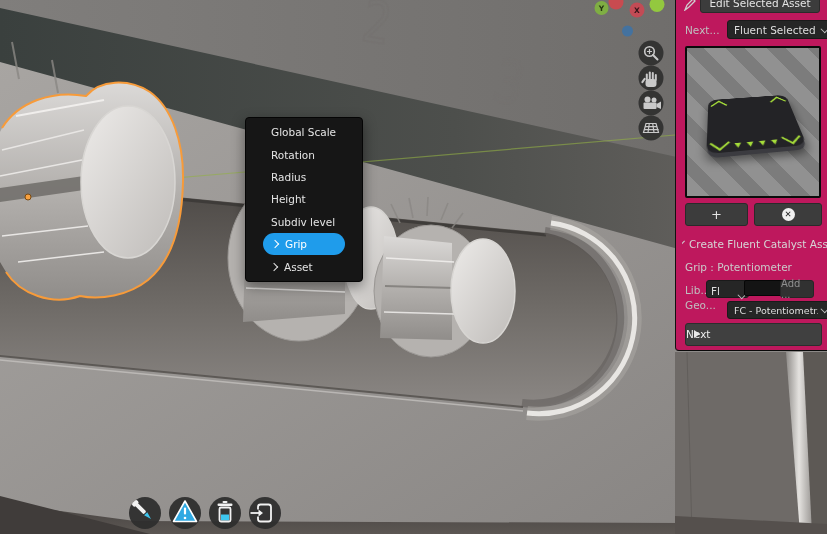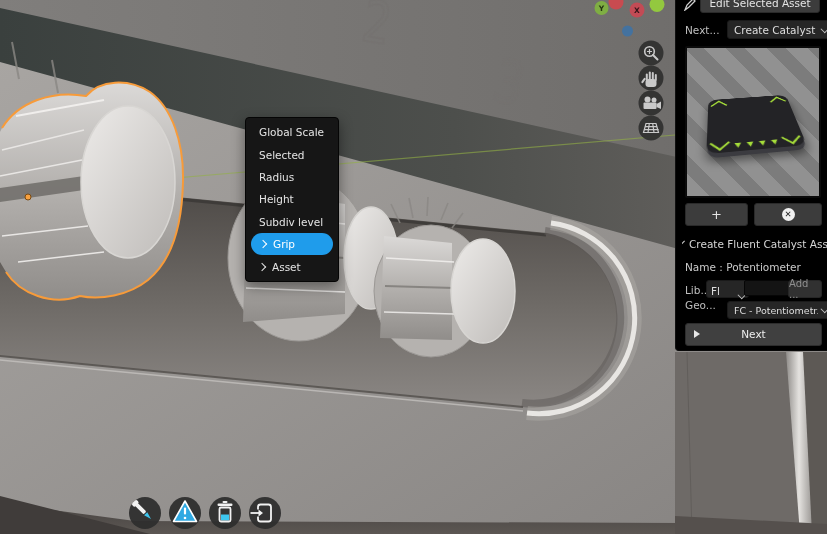--- a/index.html
+++ b/index.html
@@ -3,31 +3,31 @@
 <meta charset="utf-8">
 <style>
   html,body{margin:0;padding:0;background:#8d8a88;}
   #stage{position:relative;width:827px;height:534px;overflow:hidden;
          font-family:"DejaVu Sans","Liberation Sans",sans-serif;}
   #scene{position:absolute;left:0;top:0;}
 
   
   #context-menu{position:absolute;left:245px;top:117px;width:84px;
     background:#161616;border:1px solid #050505;border-radius:4px;
-    padding:3px 4px;box-shadow:0 5px 14px rgba(0,0,0,.45);z-index:30;}
+    padding:3px 16px;box-shadow:0 5px 14px rgba(0,0,0,.45);z-index:30;}
   .menu-item{height:22.4px;display:flex;align-items:center;
     padding:0 4px 0 9px;font-size:10.5px;color:#e4e4e4;white-space:nowrap;}
   .menu-item.hl{background:#1f9ceb;border-radius:11px;margin:0 1px;color:#ffffff;}
   .chev{display:inline-block;width:5px;height:5px;margin-right:7px;flex:0 0 auto;
     border-right:1.8px solid currentColor;border-top:1.8px solid currentColor;
     transform:rotate(45deg);}
 
   
   #sidebar{position:absolute;left:675px;top:0;width:152px;height:350px;
-    background:#000000;border-bottom:1px solid #090909;border-left:1px solid #111;
+    background:#be185d;border-bottom:1px solid #090909;border-left:1px solid #111;
     border-bottom-left-radius:4px;z-index:20;overflow:hidden;
     color:#c9c9c9;font-size:10.5px;}
   .abs{position:absolute;}
   .btn{background:#3c3c3c;border:1px solid #2a2a2a;border-radius:3px;
     color:#e4e4e4;display:flex;align-items:center;justify-content:center;}
   .drop{background:#262626;border:1px solid #1a1a1a;border-radius:3px;
     color:#dedede;display:flex;align-items:center;padding:0 6px;}
   .drop .lbl{flex:1;overflow:hidden;white-space:nowrap;}
   .caret{display:inline-block;width:4.5px;height:4.5px;flex:0 0 auto;
     border-right:1.5px solid #c6c6c6;border-bottom:1.5px solid #c6c6c6;
@@ -67,31 +67,31 @@
   #xcircle-btn .circ{width:13px;height:13px;border-radius:50%;background:#f0f0f0;
     color:#262626;font-size:8.5px;font-weight:bold;line-height:13px;text-align:center;}
 
   #create-header{left:6px;top:238px;width:150px;display:flex;align-items:center;
     color:#d6d6d6;white-space:nowrap;overflow:hidden;}
   #name-text{left:9px;top:261px;color:#cbcbcb;}
   #lib-label{left:9px;top:284px;}
   #lib-drop{left:30px;top:280px;width:33px;height:16px;padding:0 4px;align-items:flex-end;}
   #lib-input{left:68px;top:280px;width:38px;height:14px;background:#141414;
     border:1px solid #060606;border-radius:2px;color:#ddd;font-size:10px;padding:0 3px;}
-  #add-btn{left:112px;top:280px;width:32px;height:16px;background:#313131;
+  #add-btn{left:104px;top:280px;width:32px;height:16px;background:#313131;
     border-color:#262626;color:#8f8f8f;font-size:10px;}
   #geo-label{left:9px;top:299px;}
   #geo-drop{left:51px;top:301px;width:93px;height:16px;font-size:9.5px;}
   #next-btn{left:9px;top:323px;width:135px;height:21px;background:#404040;
     border:1px solid #2d2d2d;border-radius:3px;}
   #next-btn .play{position:absolute;left:8px;top:6px;width:0;height:0;
     border-left:6px solid #e8e8e8;border-top:4px solid transparent;
     border-bottom:4px solid transparent;}
   #next-btn .txt{position:absolute;left:0;right:0;top:0;bottom:0;
-    text-align:center;line-height:20px;color:#ededed;font-size:10.5px;}
+    text-align:left;line-height:20px;color:#ededed;font-size:10.5px;}
 </style>
 </head>
 <body>
 
 <div id="stage">
 
   <svg id="scene" width="827" height="534" viewBox="0 0 827 534">
     <defs>
       <linearGradient id="gFace" x1="0" y1="0" x2="1" y2="1">
         <stop offset="0" stop-color="#aaa7a4"></stop>
@@ -296,21 +296,21 @@
         </g>
       </g>
     </g>
   </svg>
 
   <div id="context-menu">
       <div class="menu-item">
         <span>Global Scale</span>
       </div>
       <div class="menu-item">
-        <span>Selected</span>
+        <span>Rotation</span>
       </div>
       <div class="menu-item">
         <span>Radius</span>
       </div>
       <div class="menu-item">
         <span>Height</span>
       </div>
       <div class="menu-item">
         <span>Subdiv level</span>
       </div>
@@ -325,21 +325,21 @@
     </div>
 
   <div id="sidebar">
     <svg id="pencil" class="abs" width="13" height="13">
       <path d="M2,12 L4,7 L10,1 L12,3 L6,9 Z" fill="none" stroke="#cfcfcf" stroke-width="1.3"></path>
     </svg>
     <div id="edit-btn" class="abs btn">Edit Selected Asset</div>
 
     <div id="asset-row-label" class="abs label">Next...</div>
     <div id="asset-drop" class="abs drop">
-      <span class="lbl">Create Catalyst</span>
+      <span class="lbl">Fluent Selected</span>
       <span class="caret"></span>
     </div>
 
     <div id="preview" class="abs">
       <div id="preview-img">
         <div id="slab">
           <span class="cm tl"></span>
           <span class="cm tr"></span>
           <span class="cm bl"></span>
           <span class="cm br"></span>
@@ -356,21 +356,21 @@
     <div id="plus-btn" class="abs btn">+</div>
     <div id="xcircle-btn" class="abs btn">
       <span class="circ">✕</span>
     </div>
 
     <div id="create-header" class="abs">
       <span class="caret-down-open"></span>
       <span>Create Fluent Catalyst Asse</span>
     </div>
 
-    <div id="name-text" class="abs">Name : Potentiometer</div>
+    <div id="name-text" class="abs">Grip : Potentiometer</div>
 
     <div id="lib-label" class="abs label">Lib...</div>
     <div id="lib-drop" class="abs drop">
       <span class="lbl">Fl</span>
       <span class="caret"></span>
     </div>
     <input id="lib-input" class="abs" type="text" style="">
     <div id="add-btn" class="abs btn">Add ...</div>
 
     <div id="geo-label" class="abs label">Geo...</div>

